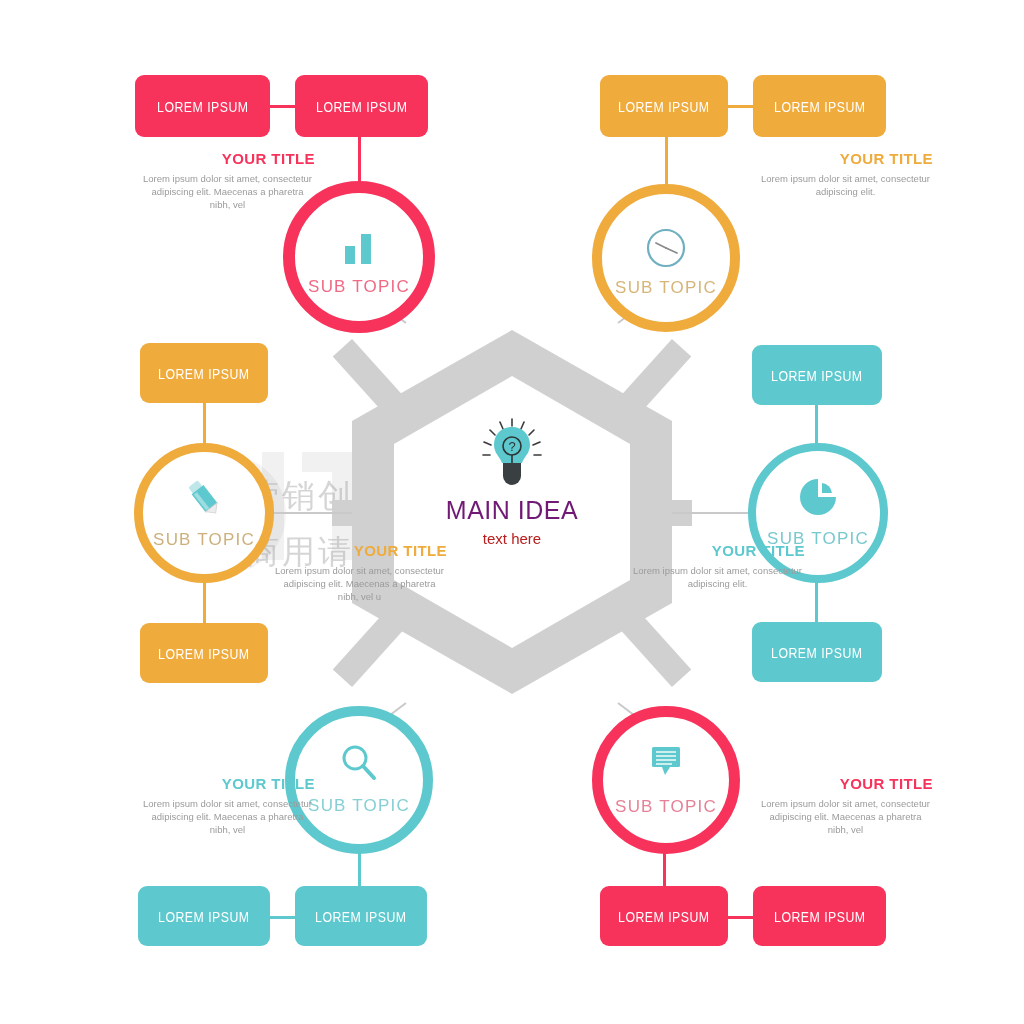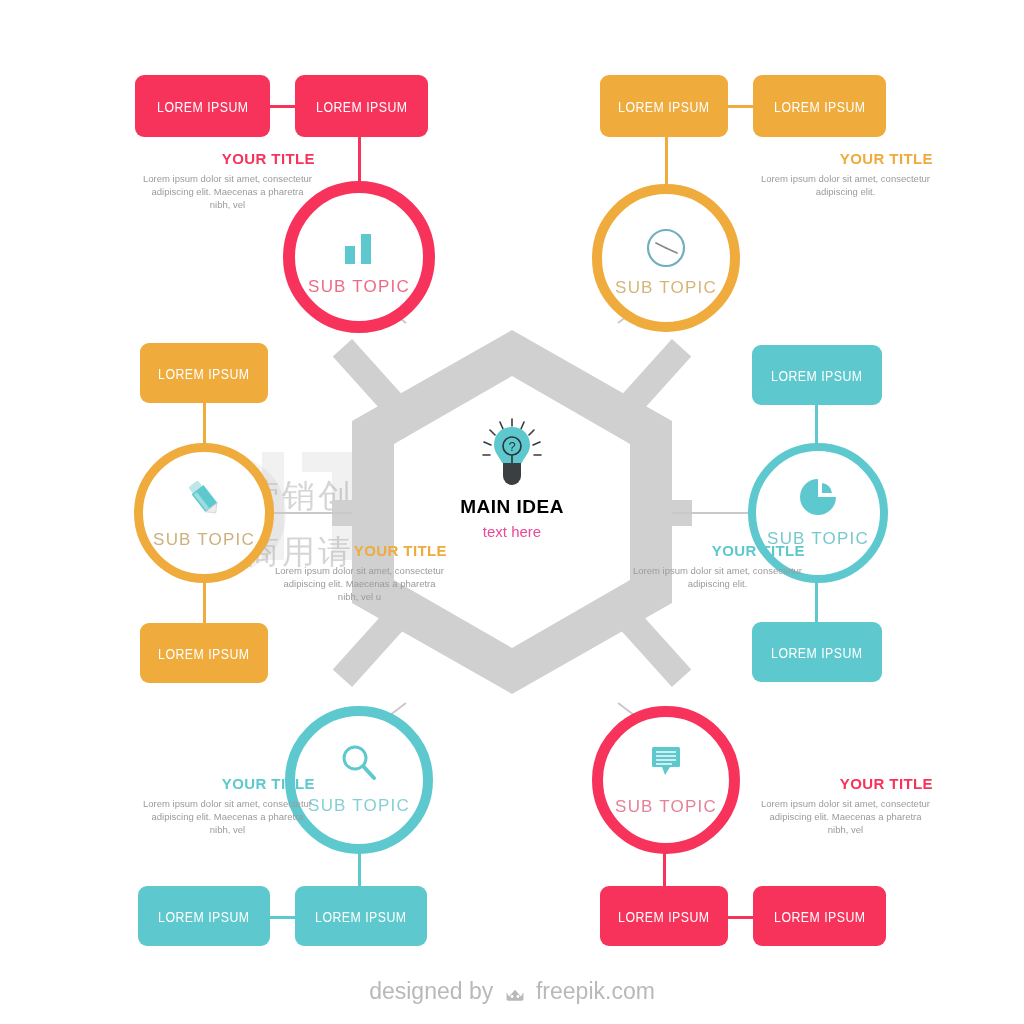--- a/index.html
+++ b/index.html
@@ -15,23 +15,23 @@
   .wm-circ{position:absolute;left:168px;top:455px;width:118px;height:118px;border-radius:50%;
            background:#e9e9e9;opacity:.55;}
 
   
   .hex-wrap{position:absolute;left:352px;top:330px;width:320px;height:364px;}
   .hex-outer{position:absolute;inset:0;background:#d0d0d0;
     clip-path:polygon(50% 0%,100% 25%,100% 75%,50% 100%,0% 75%,0% 25%);}
   .hex-inner{position:absolute;left:42px;top:46px;width:236px;height:272px;background:#fff;
     clip-path:polygon(50% 0%,100% 25%,100% 75%,50% 100%,0% 75%,0% 25%);}
   .hex-center{position:absolute;left:0;right:0;top:86px;text-align:center;}
-  .main-idea{font-size:19px;font-weight:bold;color:#000000;letter-spacing:.5px;
+  .main-idea{font-size:25px;font-weight:normal;color:#701a75;letter-spacing:.5px;
              font-family:"Liberation Sans",sans-serif;}
-  .main-sub{font-size:15px;color:#ec4899;margin-top:5px;}
+  .main-sub{font-size:15px;color:#b91c1c;margin-top:5px;}
   .bulb{position:relative;width:74px;height:74px;margin:0 auto 6px;}
 
   
   .leg{position:absolute;background:#d0d0d0;transform-origin:0 50%;}
   .thinline{position:absolute;background:#c9c9c9;transform-origin:0 50%;height:2px;}
 
   
   .conn{position:absolute;}
 
   
@@ -278,25 +278,14 @@
   </div>
   <div class="box" style="left:753px;top:886px;width:133px;height:60px;background:#F7335C;">
     <span>LOREM IPSUM</span>
   </div>
 
   <div class="tblock ta-c" style="left:758px;top:775px;">
     <div class="ttl" style="color:#F7335C;">YOUR TITLE</div>
     <div class="bdy">Lorem ipsum dolor sit amet, consectetur adipiscing elit. Maecenas a pharetra nibh, vel</div>
   </div>
 
-  <div class="footer">
-    <span>designed by</span>
-    <span class="crown">
-      <svg viewBox="0 0 26 20" width="22" height="18">
-        <path d="M3 8 L6 13 L13 5 L20 13 L23 8 L23 16 A2 2 0 0 1 21 18 L5 18 A2 2 0 0 1 3 16 Z" fill="#b9b9b9"></path>
-        <circle cx="9.5" cy="13" r="1.7" fill="#ffffff"></circle>
-        <circle cx="16.5" cy="13" r="1.7" fill="#ffffff"></circle>
-      </svg>
-    </span>
-    <span>freepik.com</span>
-  </div>
 
 </div>
 
 </body></html>

